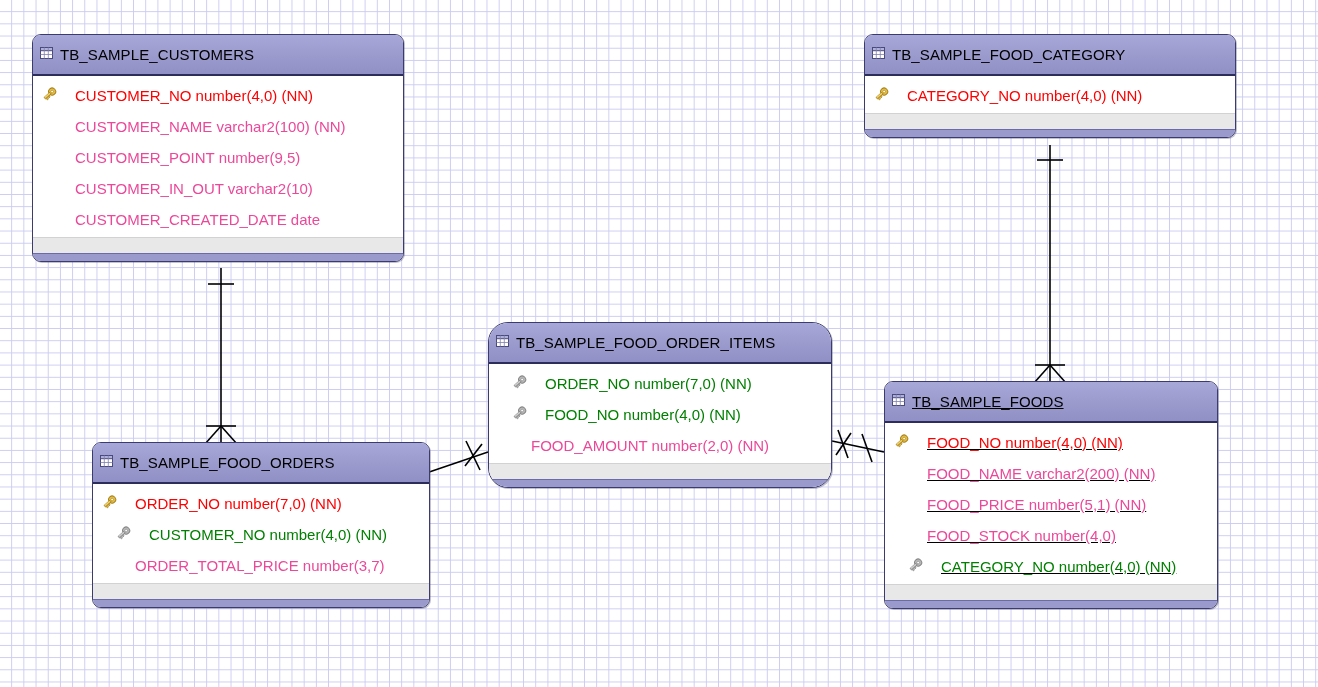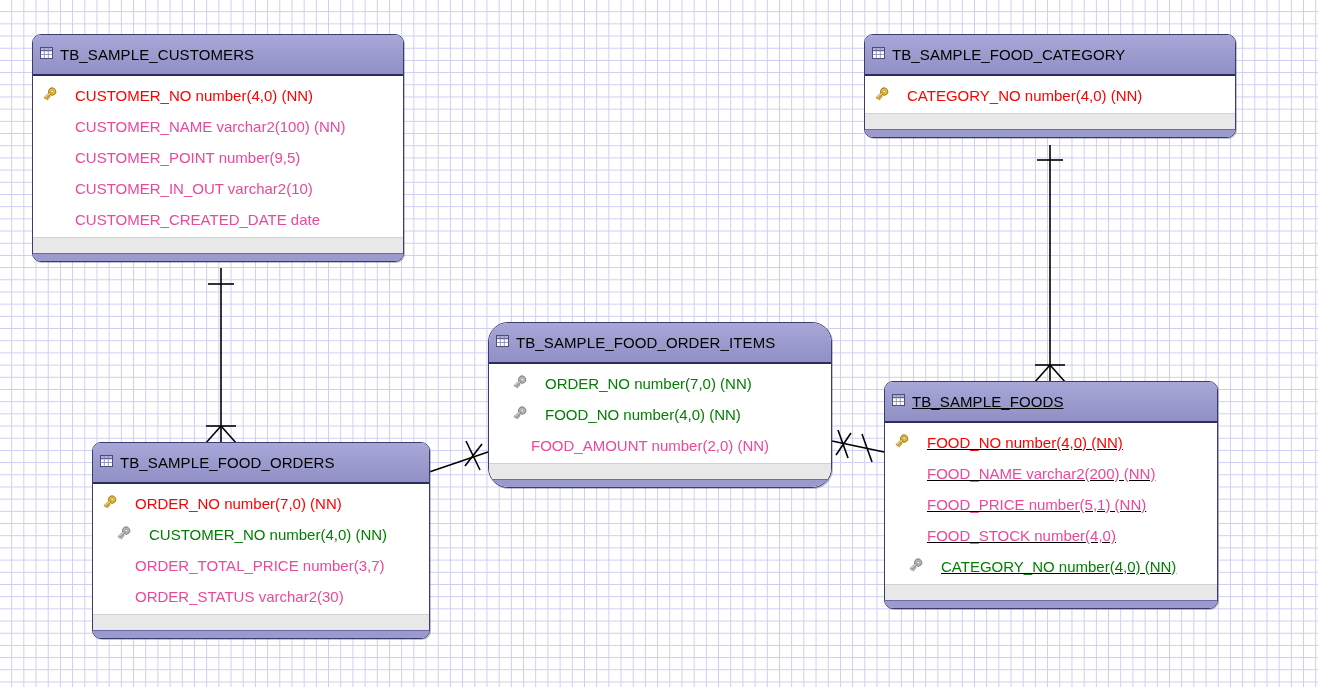--- a/index.html
+++ b/index.html
@@ -329,21 +329,17 @@
                   <rect x="3.0" y="7.2" width="6.0" height="0.7" fill="#e2e2e2"></rect>
                 </g>
               </svg></span>
           </span>
           <span class="aname">CUSTOMER_NO number(4,0) (NN)</span>
         </div>
         <div class="attr">
           <span class="keyslot"></span>
           <span class="aname">ORDER_TOTAL_PRICE number(3,7)</span>
         </div>
-        <div class="attr">
-          <span class="keyslot"></span>
-          <span class="aname">ORDER_STATUS varchar2(30)</span>
-        </div>
       </div>
       <div class="ent-footer"></div>
       <div class="ent-footer-strip"></div>
     </div>
   </div>
 
 </body></html>

